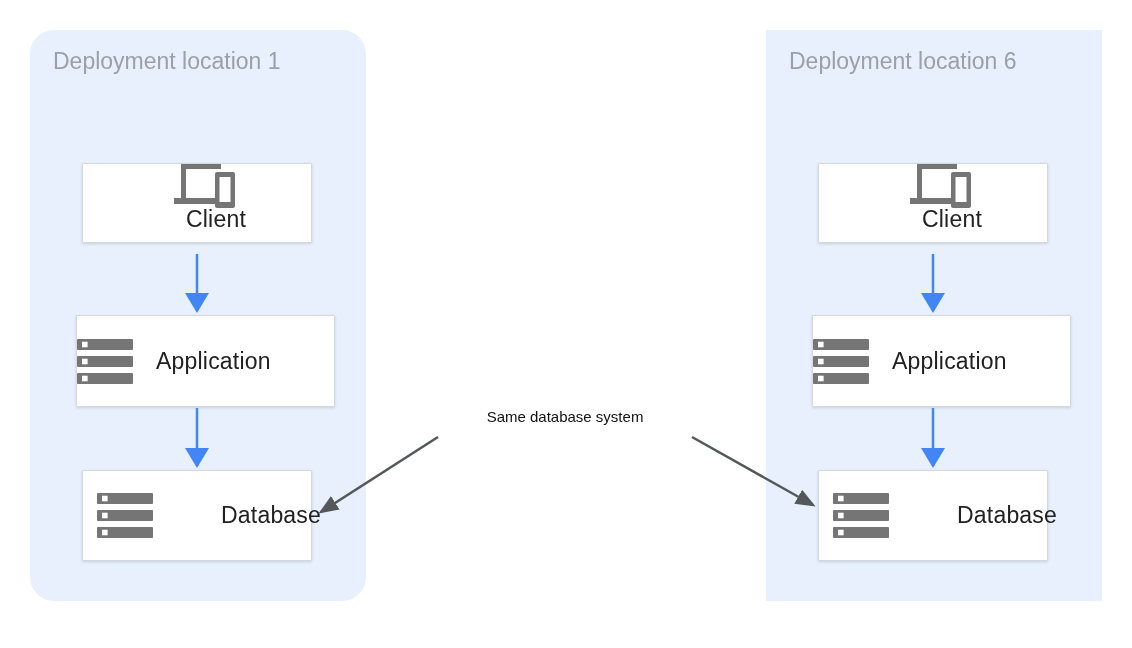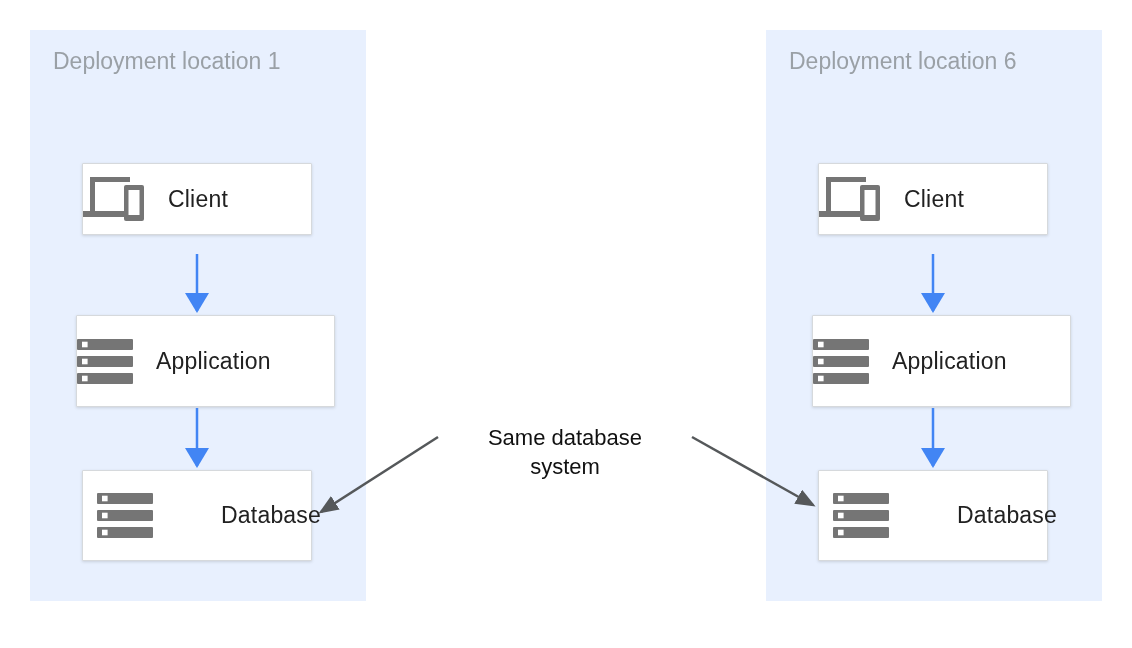--- a/index.html
+++ b/index.html
@@ -5,46 +5,46 @@
   html,body{margin:0;padding:0;background:#ffffff;}
   #stage{
     position:relative;width:1132px;height:648px;overflow:hidden;
     font-family:"Liberation Sans","DejaVu Sans",sans-serif;
     background:#ffffff;
   }
   .panel{
     position:absolute;top:30px;width:336px;height:571px;
     background:#e8f0fe;
   }
-  .panel.left{left:30px;}
+  .panel.left{left:30px;border-radius:24px;}
   .panel.right{left:766px;}
   .panel-title{
     position:absolute;left:23px;top:15px;
     font-size:23px;line-height:32px;color:#9aa0a6;
     white-space:nowrap;
   }
   .node{
     position:absolute;box-sizing:border-box;
     background:#ffffff;border:1px solid #d6d9dc;border-radius:1px;
     box-shadow:0 1px 3px rgba(60,64,67,0.18);
     display:flex;align-items:center;
   }
-  .node-client{left:52px;top:133px;width:230px;height:72px;}
+  .node-client{left:52px;top:133px;width:230px;height:80px;padding-left:14px;flex-direction:column;}
   .node-application{left:46px;top:285px;width:259px;height:92px;}
   .node-database{left:52px;top:440px;width:230px;height:91px;padding-left:14px;gap:45px;}
   .node .icon{display:block;flex:0 0 auto;}
   .node .icon svg{display:block;}
   .node-label{
     margin-left:23px;font-size:23px;color:#212121;line-height:1;
     white-space:nowrap;letter-spacing:0.2px;
   }
   .node-client .node-label{margin-left:24px;}
   .annotation{
-    position:absolute;left:455px;top:423px;width:220px;
-    text-align:center;font-size:22px;line-height:29px;color:#111111;
+    position:absolute;left:455px;top:402px;width:220px;
+    text-align:center;font-size:15px;line-height:29px;color:#111111;
   }
   #overlay{
     position:absolute;left:0;top:0;width:1132px;height:648px;
     pointer-events:none;
   }
 </style>
 </head>
 <body>
 
 <div id="stage">

